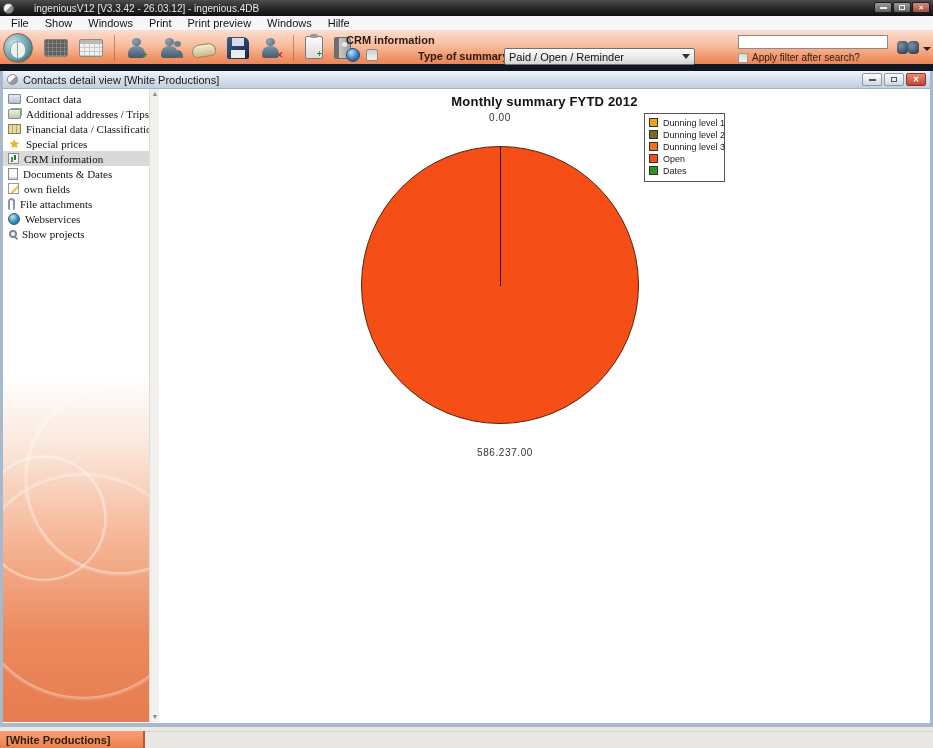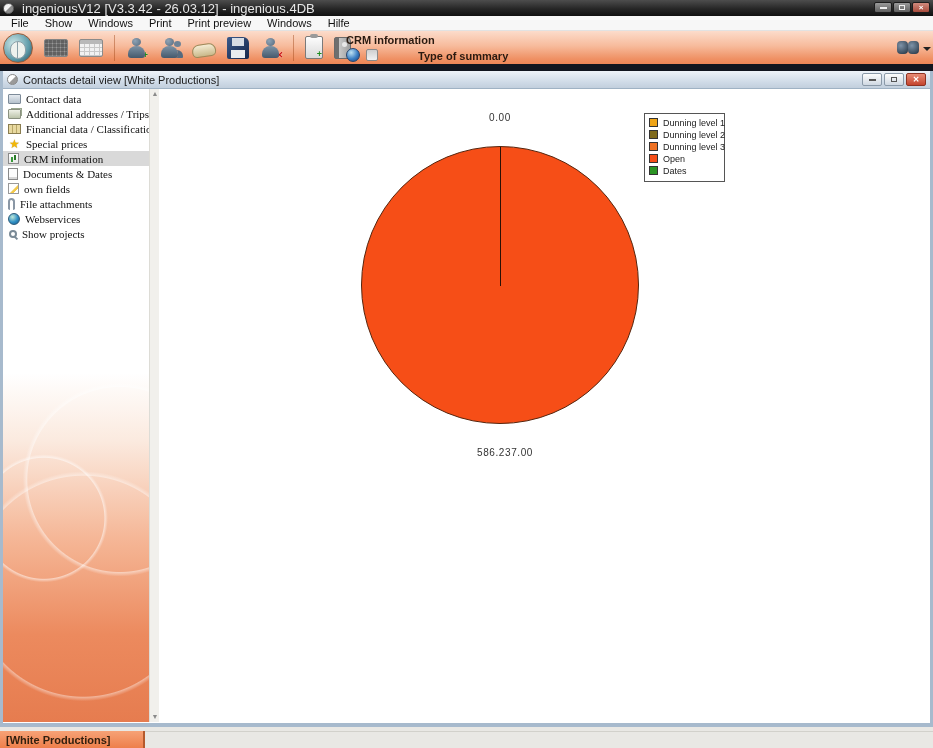--- a/index.html
+++ b/index.html
@@ -13,21 +13,21 @@
   .app-titlebar {
     position:absolute; left:0; top:0; width:933px; height:16px;
     background:linear-gradient(#4d4d4d, #262626 55%, #101010);
     display:flex; align-items:center; padding-left:3px;
   }
   .app-icon {
     width:11px; height:11px; border-radius:50%;
     background:linear-gradient(135deg,#f4f4f4 48%, #8c8c8c 52%);
     border:1px solid #666; flex:0 0 auto;
   }
-  .app-title { color:#e6e6e6; font-size:13px; margin-left:8px; white-space:nowrap; }
+  .app-title { color:#e6e6e6; font-size:10px; margin-left:20px; white-space:nowrap; }
   .win-btns { position:absolute; right:3px; top:2px; display:flex; gap:1px; }
   .win-btn {
     width:18px; height:11px; border-radius:2px; border:1px solid #1d1d1d;
     background:linear-gradient(#9a9a9a,#5f5f5f);
     display:flex; align-items:center; justify-content:center;
   }
   .win-btn.close { background:linear-gradient(#d08a7d,#a84b3c); }
   .g-min { width:7px; height:2px; background:#f0f0f0; }
   .g-box { width:6px; height:5px; border:1px solid #f0f0f0; }
   .g-x { color:#fff; font-size:8px; line-height:8px; font-weight:bold; }
@@ -299,21 +299,32 @@
 
   <div class="tb-crm">
     <div class="tb-crm-label">CRM information</div>
     <div class="tb-crm-row">
       <span class="ic-globe"></span>
       <span class="mini-check"></span>
     </div>
   </div>
 
   <div class="tos-label">Type of summary</div>
-
+  <div class="tos-select">
+    <span>Paid / Open / Reminder</span>
+    <span class="tos-caret"></span>
+  </div>
+
+  <div class="tb-right">
+    <input class="search-input" type="text" placeholder="" style="">
+    <div class="filter-row">
+      <span class="filter-check"></span>
+      <span class="filter-label">Apply filter after search?</span>
+    </div>
+  </div>
   <span class="tb-binocs"></span>
   <span class="tb-caret"></span>
 </div>
 
 <div class="dark-strip"></div>
 
 <div class="docwin">
   <div class="doc-titlebar">
     <span class="doc-icon"></span>
     <span class="doc-title">Contacts detail view [White Productions]</span>
@@ -376,20 +387,21 @@
       </div>
       <div class="side-deco"></div>
     </div>
 
     <div class="side-scroll">
       <span class="scroll-arrow up">▲</span>
       <span class="scroll-arrow down">▼</span>
     </div>
 
     <div class="content">
+      <div class="chart-title">Monthly summary FYTD 2012</div>
       <div class="pie-label top">0.00</div>
       <div class="pie" style="background-color: rgb(246, 78, 23);"></div>
       <div class="pie-line"></div>
       <div class="pie-label bottom">586.237.00</div>
       <div class="legend">
         <div class="legend-row">
           <span class="legend-swatch" style="background-color: rgb(238, 164, 23);"></span>
           <span class="legend-label">Dunning level 1</span>
         </div>
         <div class="legend-row">

